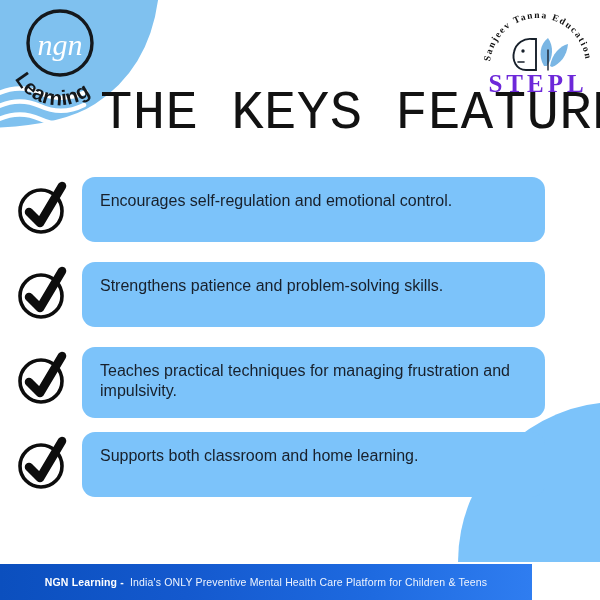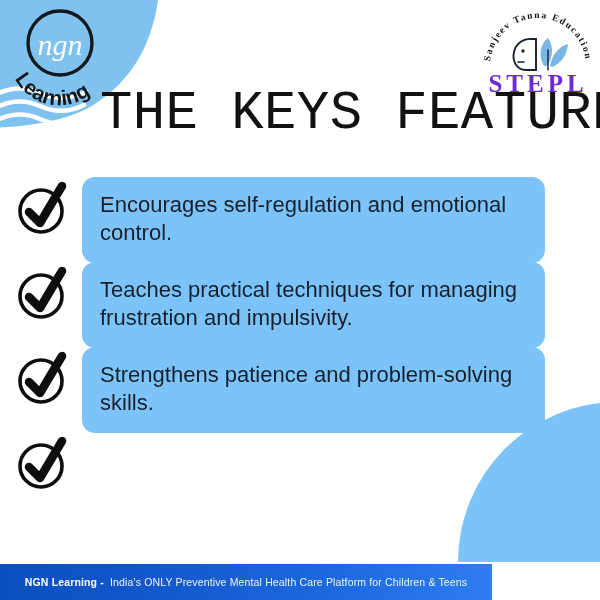--- a/index.html
+++ b/index.html
@@ -107,32 +107,32 @@
     flex: 1 1 auto;
     margin-right: 55px;
     background: #7cc3fa;
     border-radius: 13px;
     padding: 14px 18px 16px 18px;
     box-sizing: border-box;
     min-height: 65px;
   }
   .pill-text {
     display: block;
-    font-size: 22px;
+    font-size: 16px;
     line-height: 1.27;
     color: #18202b;
     font-family: "Liberation Sans", sans-serif;
   }
 
   
   .footer {
     position: absolute;
     left: 0;
     bottom: 0;
-    width: 492px;
+    width: 532px;
     height: 36px;
     background: linear-gradient(90deg, #0b4fbe 0%, #1459ce 35%, #1e6ae0 70%, #2f7df0 100%);
     display: flex;
     align-items: center;
     justify-content: center;
     overflow: hidden;
   }
   .footer-text {
     font-size: 10.5px;
     letter-spacing: 0.15px;
@@ -213,43 +213,46 @@
     </div>
 
     <div class="feature-row">
       <span class="check-icon">
         <svg width="52" height="54" viewBox="0 0 52 54">
           <circle cx="25" cy="30" r="21" fill="none" stroke="#0d0d0d" stroke-width="3.6"></circle>
           <path d="M 13,31 L 24,42 L 46,5" fill="none" stroke="#0d0d0d" stroke-width="8.5" stroke-linecap="round" stroke-linejoin="round"></path>
         </svg>
       </span>
       <div class="pill">
+        <span class="pill-text">Strengthens patience and problem-solving skills.</span>
+      </div>
+    </div>
+
+    <div class="feature-row">
+      <span class="check-icon">
+        <svg width="52" height="54" viewBox="0 0 52 54">
+          <circle cx="25" cy="30" r="21" fill="none" stroke="#0d0d0d" stroke-width="3.6"></circle>
+          <path d="M 13,31 L 24,42 L 46,5" fill="none" stroke="#0d0d0d" stroke-width="8.5" stroke-linecap="round" stroke-linejoin="round"></path>
+        </svg>
+      </span>
+      <div class="pill">
         <span class="pill-text">Teaches practical techniques for managing frustration and impulsivity.</span>
       </div>
     </div>
 
     <div class="feature-row">
       <span class="check-icon">
         <svg width="52" height="54" viewBox="0 0 52 54">
           <circle cx="25" cy="30" r="21" fill="none" stroke="#0d0d0d" stroke-width="3.6"></circle>
           <path d="M 13,31 L 24,42 L 46,5" fill="none" stroke="#0d0d0d" stroke-width="8.5" stroke-linecap="round" stroke-linejoin="round"></path>
         </svg>
       </span>
       <div class="pill">
-        <span class="pill-text">Strengthens patience and problem-solving skills.</span>
-      </div>
-    </div>
-
-    <div class="feature-row">
-      <span class="check-icon">
-        <svg width="52" height="54" viewBox="0 0 52 54">
-          <circle cx="25" cy="30" r="21" fill="none" stroke="#0d0d0d" stroke-width="3.6"></circle>
-          <path d="M 13,31 L 24,42 L 46,5" fill="none" stroke="#0d0d0d" stroke-width="8.5" stroke-linecap="round" stroke-linejoin="round"></path>
-        </svg>
-      </span>
+        <span class="pill-text">Supports both classroom and home learning.</span>
+      </div>
     </div>
 
   </div>
 
   <div class="footer">
     <span class="footer-text"><span class="footer-brand">NGN Learning -</span>&nbsp;&nbsp;<span>India's ONLY Preventive Mental Health Care Platform for Children &amp; Teens</span></span>
   </div>
 
 </div>
 

